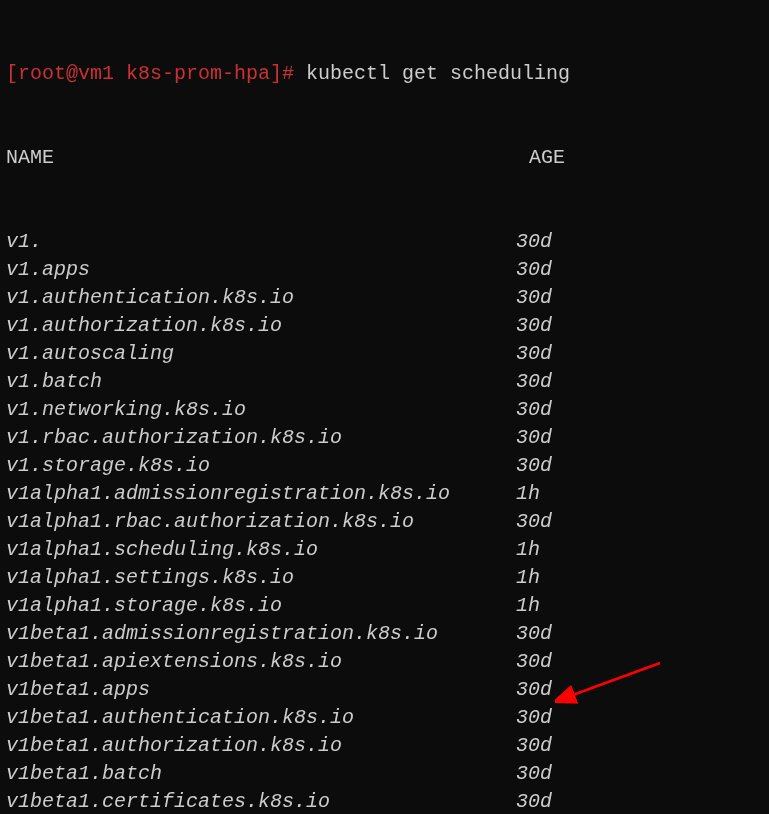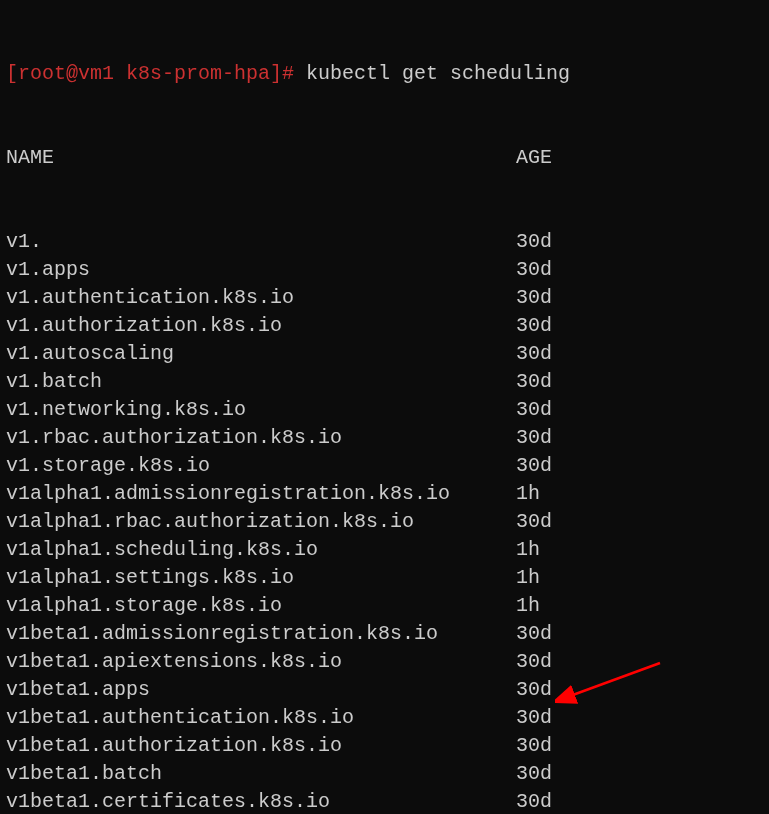--- a/index.html
+++ b/index.html
@@ -26,30 +26,32 @@
       display: flex;
     }
     .prompt-red {
       color: #cc3131;
     }
     .prompt-white {
       color: #cccccc;
     }
     .table-header {
       display: flex;
+      gap: 13px;
     }
     .col-name {
       display: inline-block;
       width: 510px;
     }
     .col-age {
       display: inline-block;
     }
     .table-row {
       display: flex;
+      font-style: italic;
     }
     .arrow {
       position: absolute;
       left: 555px;
       top: 658px;
       pointer-events: none;
     }
   </style>
 </head>
 <body>

